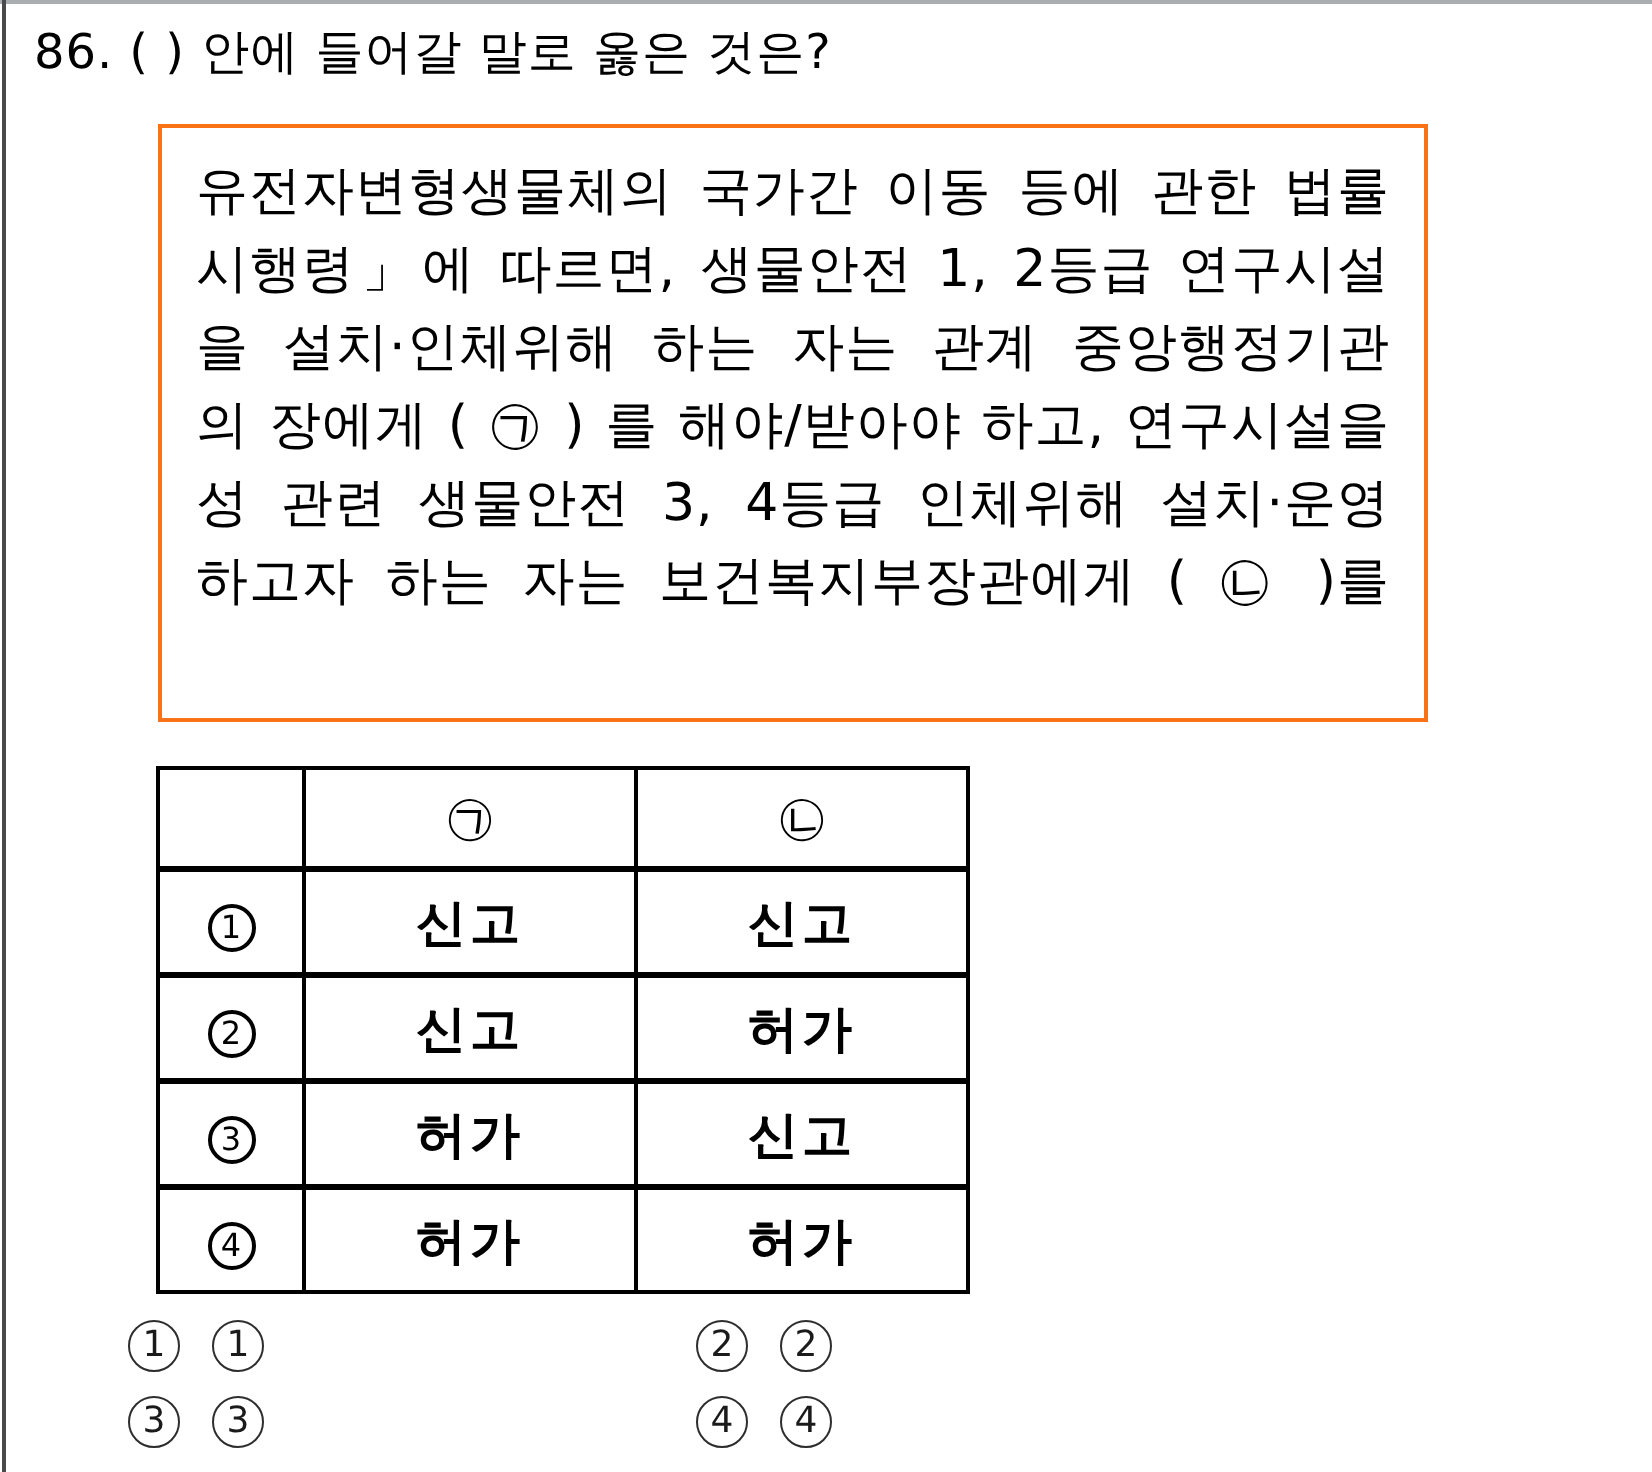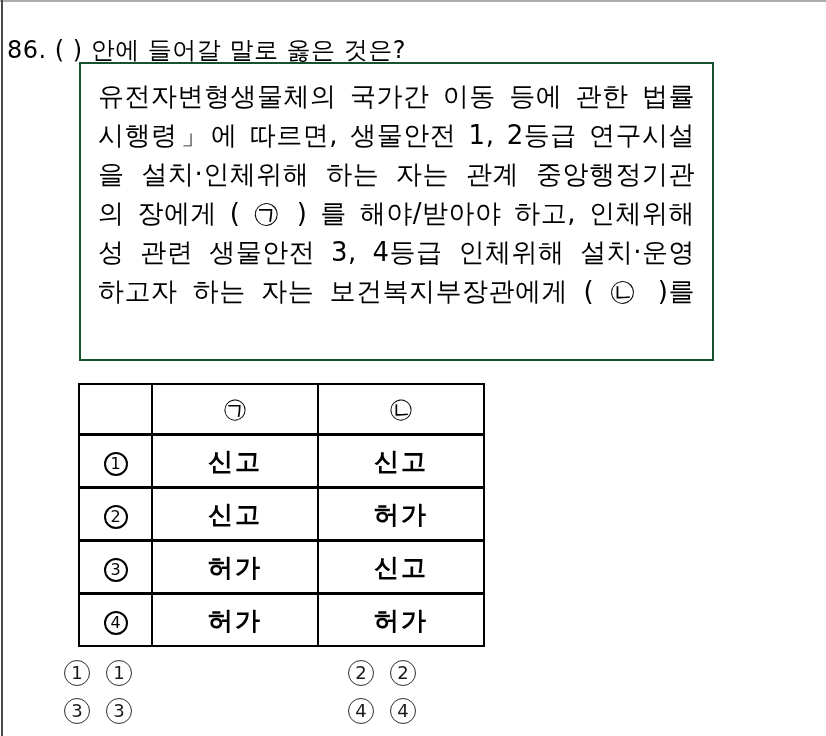--- a/index.html
+++ b/index.html
@@ -4,28 +4,28 @@
 <style>
   html,body{margin:0;padding:0;}
   body{
     width:826px;height:736px;background:#ffffff;position:relative;overflow:hidden;
     font-family:"DejaVu Sans","Liberation Sans",sans-serif;color:#000;
   }
   .top-edge{position:absolute;left:0;top:0;width:826px;height:2px;background:#aaadb0;}
   .left-rule{position:absolute;left:1px;top:0;width:2px;height:736px;background:#4a4a4a;}
 
   .question-line{
-    position:absolute;left:7px;top:10px;width:780px;
-    font-size:24px;letter-spacing:0.5px;white-space:nowrap;margin-top:24px;
+    position:absolute;left:17px;top:10px;width:780px;
+    font-size:24px;letter-spacing:0.5px;white-space:nowrap;
   }
   .question-line .qnum{margin-right:8px;}
 
   .passage-box{
     position:absolute;left:79px;top:62px;width:635px;height:299px;
-    border:2px solid #14532d;box-sizing:border-box;
+    border:2px solid #f97316;box-sizing:border-box;
     padding:13px 17px 0 17px;
   }
   .pline{
     font-size:26px;line-height:39px;letter-spacing:0.5px;
     text-align:justify;text-align-last:justify;
     white-space:normal;
   }
   .pline.last{text-align:left;text-align-last:left;}
 
   .answer-table{
@@ -69,21 +69,21 @@
 <div class="left-rule"></div>
 
 <div class="question-line">
   <span class="qnum">86.</span><span>( ) 안에 들어갈 말로 옳은 것은?</span>
 </div>
 
 <div class="passage-box">
   <div class="pline">유전자변형생물체의 국가간 이동 등에 관한 법률</div>
   <div class="pline">시행령」에 따르면, 생물안전 1, 2등급 연구시설</div>
   <div class="pline">을 설치·인체위해 하는 자는 관계 중앙행정기관</div>
-  <div class="pline">의 장에게 ( ㉠ ) 를 해야/받아야 하고, 인체위해</div>
+  <div class="pline">의 장에게 ( ㉠ ) 를 해야/받아야 하고, 연구시설을</div>
   <div class="pline">성 관련 생물안전 3, 4등급 인체위해 설치·운영</div>
   <div class="pline">하고자 하는 자는 보건복지부장관에게 ( ㉡ )를</div>
 </div>
 
 <table class="answer-table">
   <colgroup>
       <col class="c0">
       <col class="c1">
       <col class="c2">
     </colgroup>

